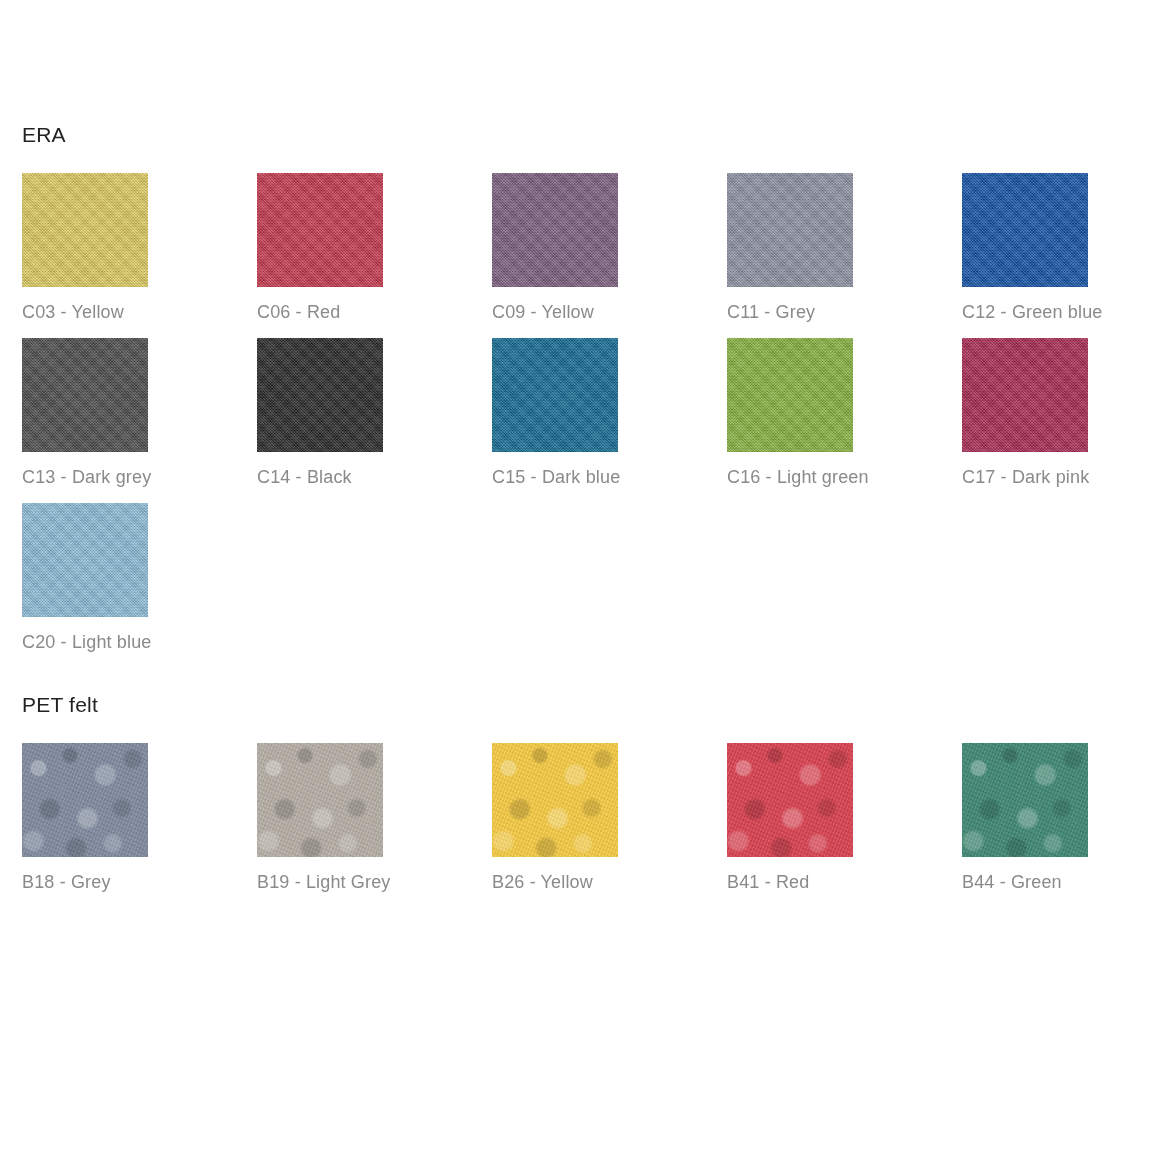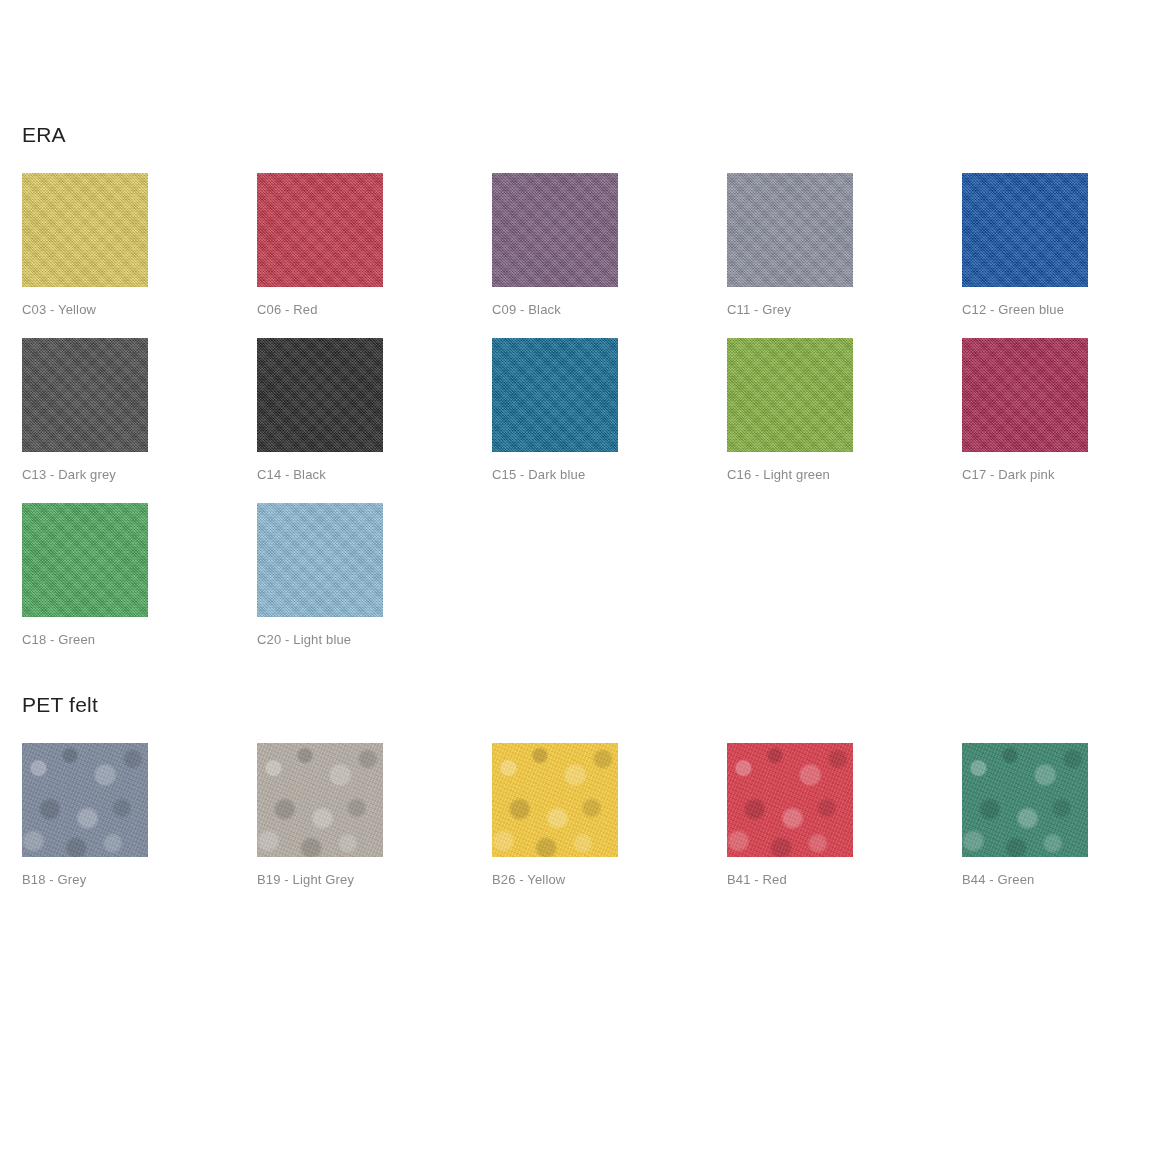--- a/index.html
+++ b/index.html
@@ -77,21 +77,21 @@
       radial-gradient(circle at 9% 86%, rgba(255,255,255,0.20) 0 8px, rgba(255,255,255,0) 12px),
       radial-gradient(circle at 43% 92%, rgba(0,0,0,0.14) 0 8px, rgba(0,0,0,0) 12px),
       radial-gradient(circle at 72% 88%, rgba(255,255,255,0.18) 0 7px, rgba(255,255,255,0) 11px),
       repeating-linear-gradient(112deg, rgba(255,255,255,0.07) 0px, rgba(255,255,255,0.07) 1px, rgba(0,0,0,0.05) 1px, rgba(0,0,0,0.05) 3px),
       repeating-linear-gradient(22deg, rgba(0,0,0,0.05) 0px, rgba(0,0,0,0.05) 1px, rgba(255,255,255,0.06) 1px, rgba(255,255,255,0.06) 4px);
   }
   .swatch-label {
     position: absolute;
     left: 0;
     top: 129px;
-    font-size: 13px;
+    font-size: 18px;
     color: #8a8a8a;
     letter-spacing: 0.15px;
     white-space: nowrap;
   }
 </style>
 </head>
 <body>
 
 <div class="page">
 
@@ -107,21 +107,21 @@
         <div class="cell">
           <div class="swatch" style="background: rgb(196, 54, 74);">
             <div class="tex woven"></div>
           </div>
           <div class="swatch-label">C06 - Red</div>
         </div>
         <div class="cell">
           <div class="swatch" style="background: rgb(122, 92, 126);">
             <div class="tex woven"></div>
           </div>
-          <div class="swatch-label">C09 - Black</div>
+          <div class="swatch-label">C09 - Yellow</div>
         </div>
         <div class="cell">
           <div class="swatch" style="background: rgb(140, 144, 160);">
             <div class="tex woven"></div>
           </div>
           <div class="swatch-label">C11 - Grey</div>
         </div>
         <div class="cell">
           <div class="swatch" style="background: rgb(16, 80, 165);">
             <div class="tex woven"></div>
@@ -150,26 +150,20 @@
           <div class="swatch" style="background: rgb(132, 177, 60);">
             <div class="tex woven"></div>
           </div>
           <div class="swatch-label">C16 - Light green</div>
         </div>
         <div class="cell">
           <div class="swatch" style="background: rgb(168, 39, 80);">
             <div class="tex woven"></div>
           </div>
           <div class="swatch-label">C17 - Dark pink</div>
-        </div>
-        <div class="cell">
-          <div class="swatch" style="background: rgb(75, 168, 90);">
-            <div class="tex woven"></div>
-          </div>
-          <div class="swatch-label">C18 - Green</div>
         </div>
         <div class="cell">
           <div class="swatch" style="background: rgb(140, 188, 216);">
             <div class="tex woven"></div>
           </div>
           <div class="swatch-label">C20 - Light blue</div>
         </div>
       </div>
   </div>
 

